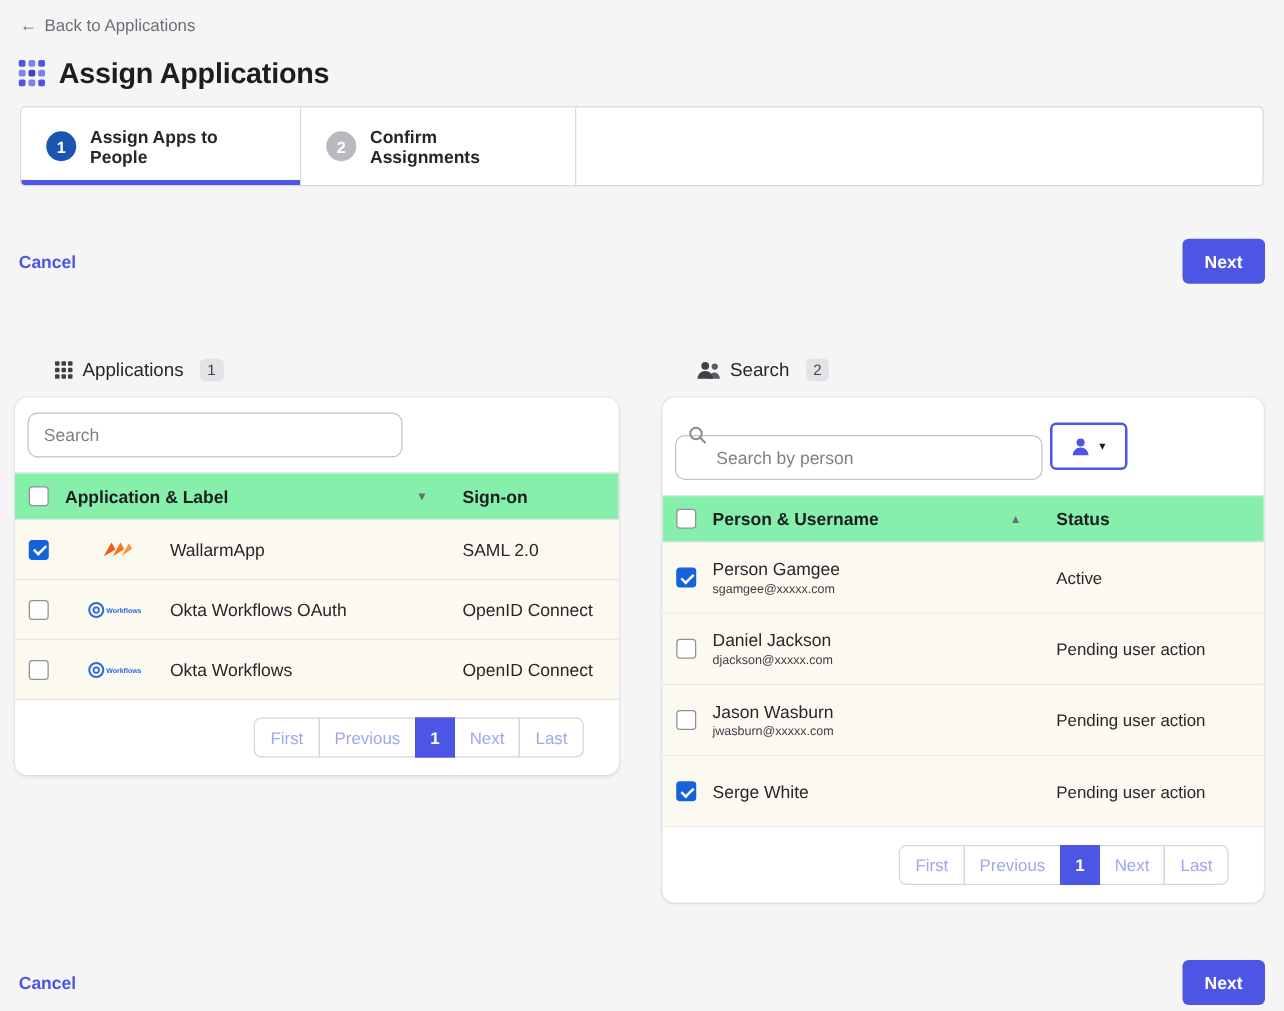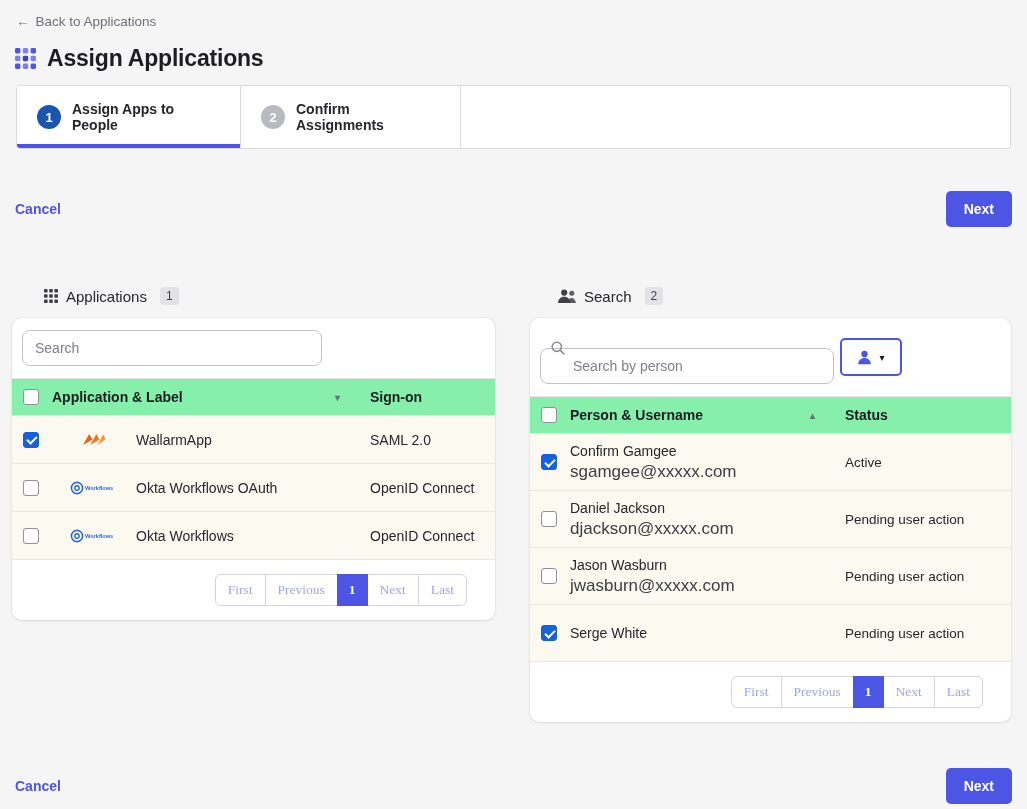--- a/index.html
+++ b/index.html
@@ -96,39 +96,39 @@
     display: flex; align-items: center; background: #fcf9f1;
     border-bottom: 1px solid #ebe8df; font-size: 14px;
   }
   .apps-table .trow { height: 48px; }
   .people-table .trow { height: 57px; }
   .logo-cell { width: 84px; flex: none; display: flex; align-items: center; justify-content: center; }
   .app-name { flex: 1; color: #26262b; }
   .signon-val { width: 125px; flex: none; color: #26262b; }
   .person-cell { flex: 1; display: flex; flex-direction: column; gap: 3px; }
   .person-name { font-size: 14px; color: #26262b; }
-  .person-email { font-size: 17px; color: #3c3c43; }
+  .person-email { font-size: 10px; color: #3c3c43; }
   .status-val { width: 166px; flex: none; font-size: 13.5px; color: #26262b; }
   
   .cbx {
     width: 16px; height: 16px; border: 1px solid #8f8f99; border-radius: 3px;
     background: #fff; cursor: pointer; position: relative; flex: none;
   }
   .cbx.checked { background: #1662dd; border-color: #1662dd; }
   .cbx.checked::after {
     content: ""; position: absolute; left: 3px; top: 3.5px;
     width: 8px; height: 4px;
     border-left: 2px solid #fff; border-bottom: 2px solid #fff;
     transform: rotate(-45deg);
   }
   
   .pager-row { display: flex; justify-content: flex-end; padding: 14px 28px 14px 12px; background: #fff; }
   .pager { display: inline-flex; }
   .pager button {
-    font-family: Liberation Serif, serif; font-size: 13.5px; height: 32px; padding: 0 12px;
+    font-family: Liberation Sans, sans-serif; font-size: 13.5px; height: 32px; padding: 0 12px;
     background: #fff; border: 1px solid #d4d4da; color: #a0a5ee;
     margin-left: -1px; cursor: pointer;
   }
   .pager button:first-child { border-radius: 6px 0 0 6px; margin-left: 0; }
   .pager button:last-child { border-radius: 0 6px 6px 0; }
   .pager button.active {
     background: #4d55e5; border-color: #4d55e5; color: #fff; font-weight: 700; padding: 0 11px;
     position: relative; z-index: 1;
   }
   .icon { display: inline-flex; flex: none; }
@@ -327,21 +327,21 @@
           <span class="sort-caret">▴</span>
         </div>
         <div class="col-status">Status</div>
       </div>
 
       <div class="trow">
         <div class="cell-check">
             <span class="cbx checked"></span>
           </div>
         <div class="person-cell">
-          <span class="person-name">Confirm Gamgee</span>
+          <span class="person-name">Person Gamgee</span>
           <span class="person-email">sgamgee@xxxxx.com</span>
         </div>
         <div class="status-val">Active</div>
       </div>
 
       <div class="trow">
         <div class="cell-check">
             <span class="cbx"></span>
           </div>
         <div class="person-cell">

